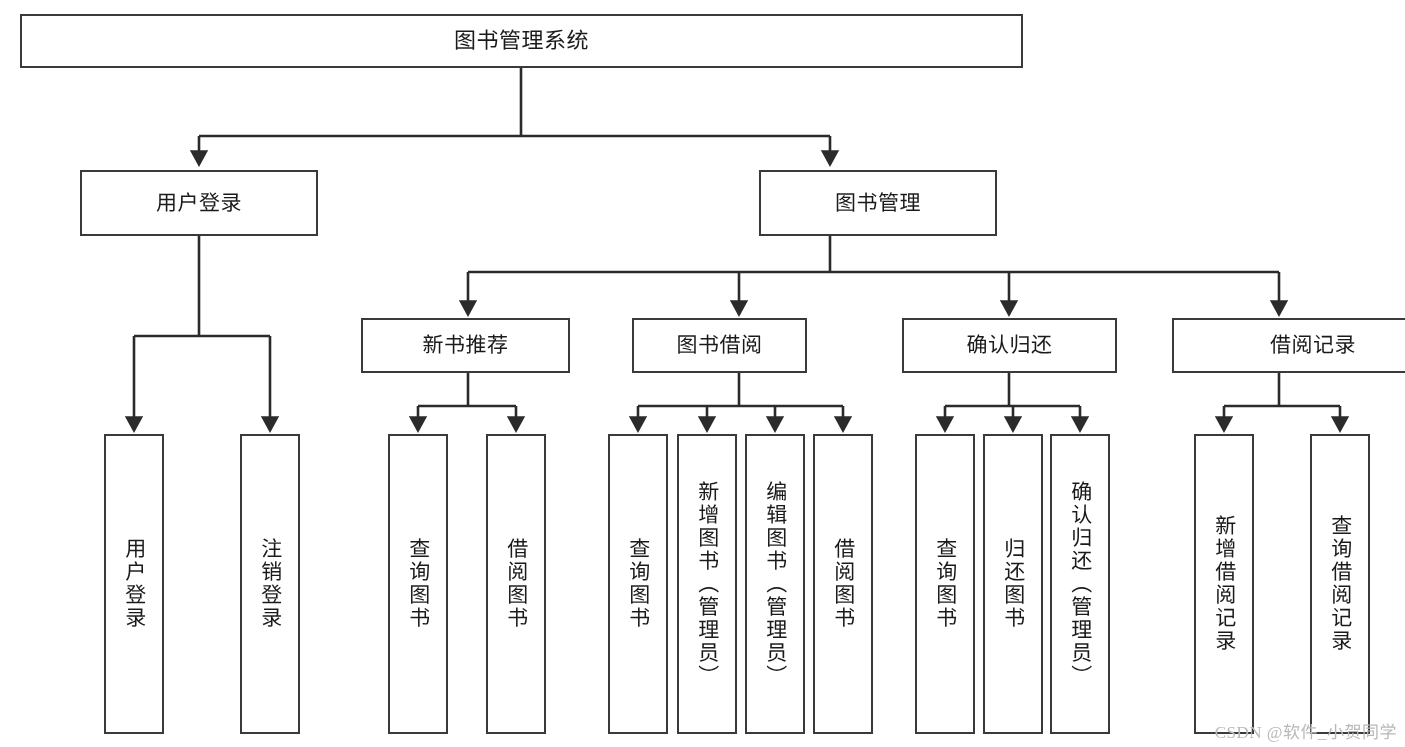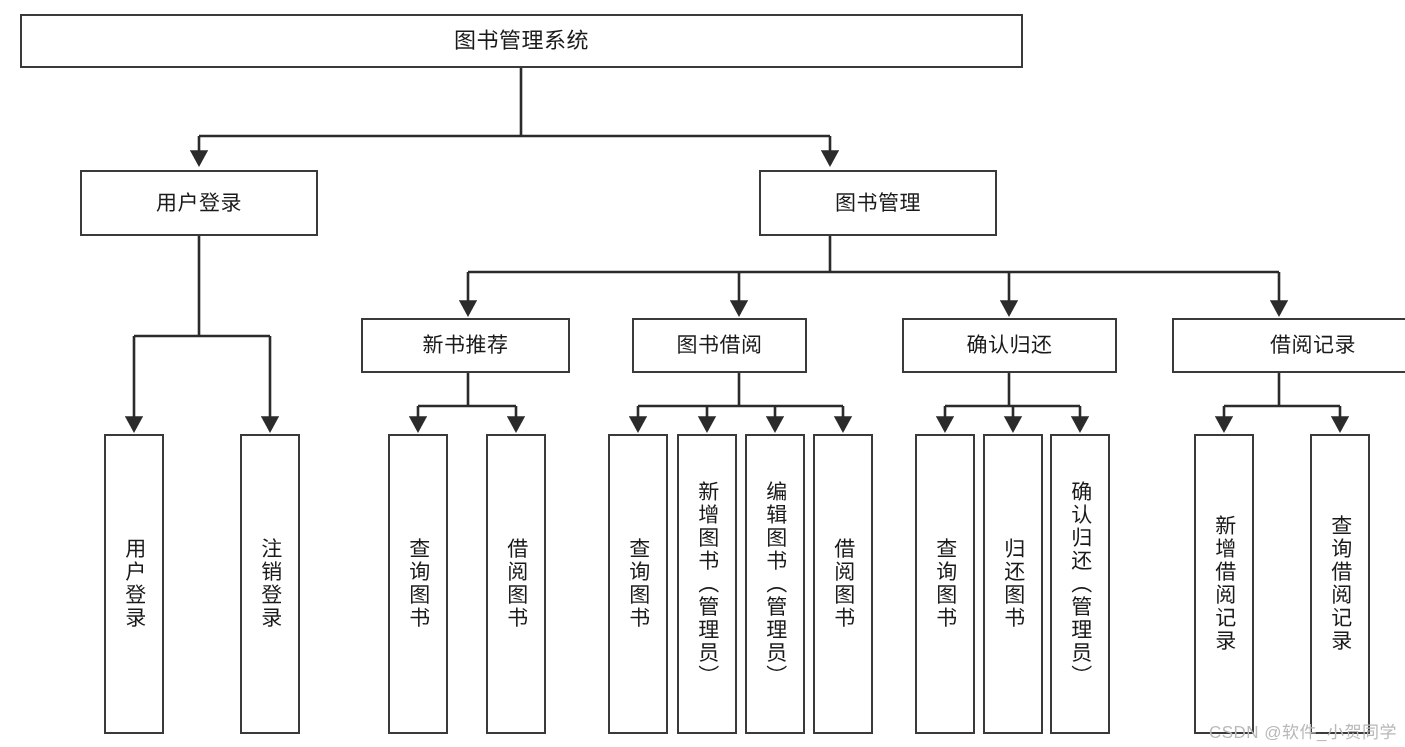--- a/index.html
+++ b/index.html
@@ -67,21 +67,21 @@
   }
   .watermark {
     position: absolute;
     right: 8px;
     bottom: 4px;
     font-size: 17px;
     color: #b9b9b9;
     letter-spacing: 0.5px;
     z-index: 3;
     white-space: nowrap;
-    font-family: Liberation Sans, sans-serif;
+    font-family: Liberation Serif, serif;
   }
 </style>
 </head>
 <body>
 
 <div id="canvas">
 
   <svg id="edges" viewBox="0 0 1405 747" width="1405" height="747" aria-hidden="true">
     <defs>
       <marker id="arrow" viewBox="0 0 12 12" refX="9" refY="6" markerWidth="7" markerHeight="7" orient="auto-start-reverse">

